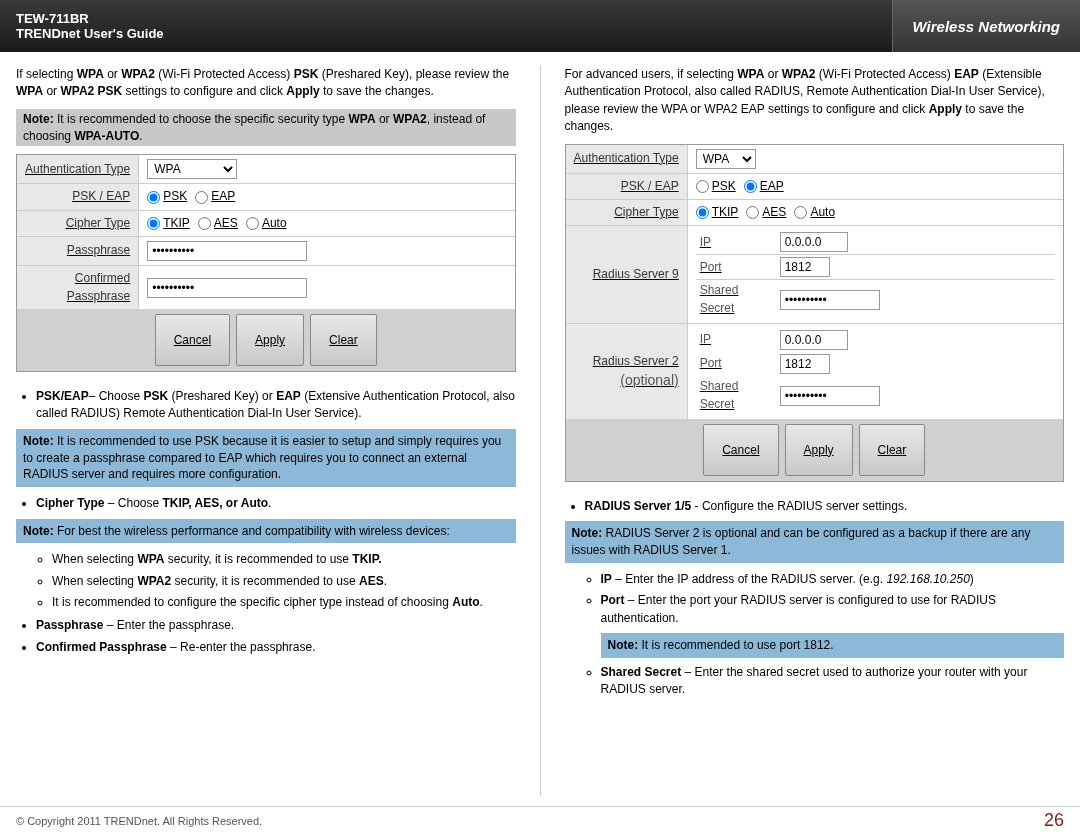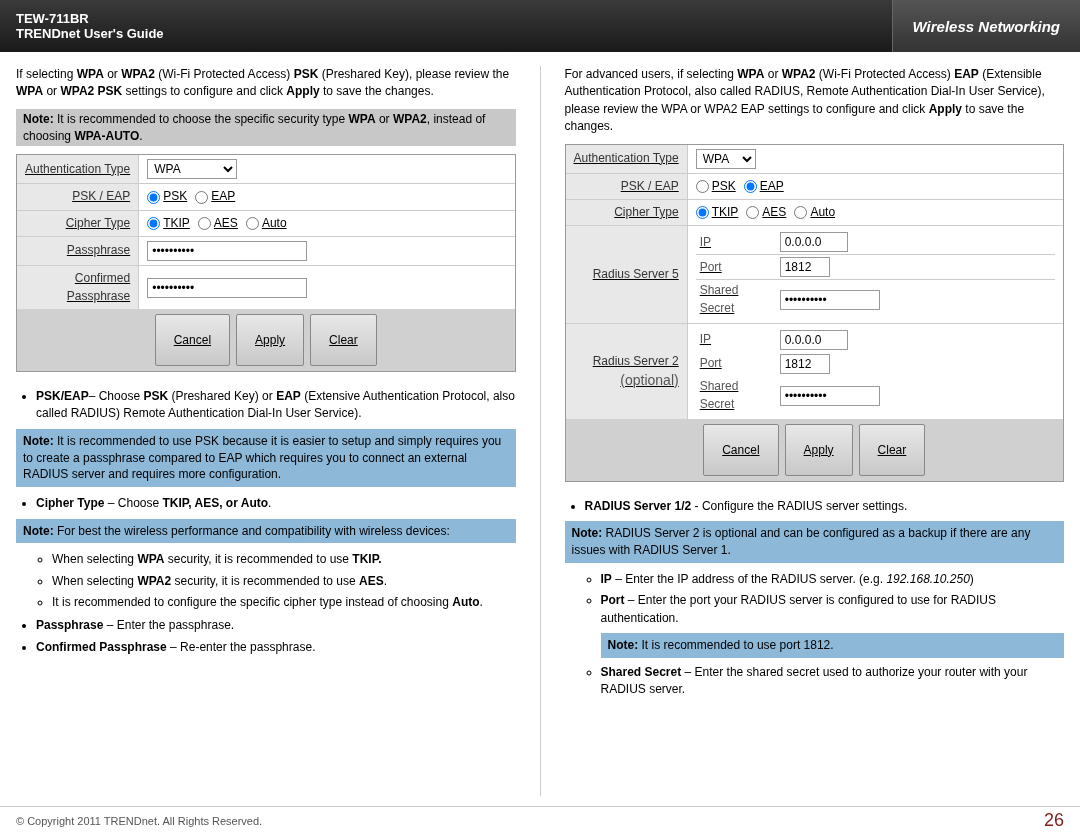--- a/index.html
+++ b/index.html
@@ -352,21 +352,21 @@
               <label>
                 <input type="radio" name="cipher_right" value="AES" style=""> AES
               </label>
               <label>
                 <input type="radio" name="cipher_right" value="Auto" style=""> Auto
               </label>
             </div>
           </td>
         </tr>
         <tr>
-          <td class="label-col">Radius Server 5</td>
+          <td class="label-col">Radius Server 9</td>
           <td class="value-col">
             <table class="sub-table">
               <tbody>
                     <tr>
                 <td class="sub-label">IP</td>
                 <td>
                   <input type="text" class="ip-field" value="0.0.0.0" style="">
                 </td>
               </tr>
               <tr>
@@ -416,21 +416,21 @@
         </table>
       <div class="btn-row">
         <button class="btn">Cancel</button>
         <button class="btn">Apply</button>
         <button class="btn">Clear</button>
       </div>
     </div>
 
     <ul>
       <li>
-        <b>RADIUS Server 1/2</b> - Configure the RADIUS server settings.
+        <b>RADIUS Server 1/5</b> - Configure the RADIUS server settings.
       </li>
     </ul>
 
     <div class="note-highlight">
       <b>Note:</b> RADIUS Server 2 is optional and can be configured as a backup if there are any issues with RADIUS Server 1.
     </div>
 
     <ul style="list-style-type: circle; margin-left: 36px;">
       <li>
         <b>IP</b> – Enter the IP address of the RADIUS server. (e.g. <i>192.168.10.250</i>)

